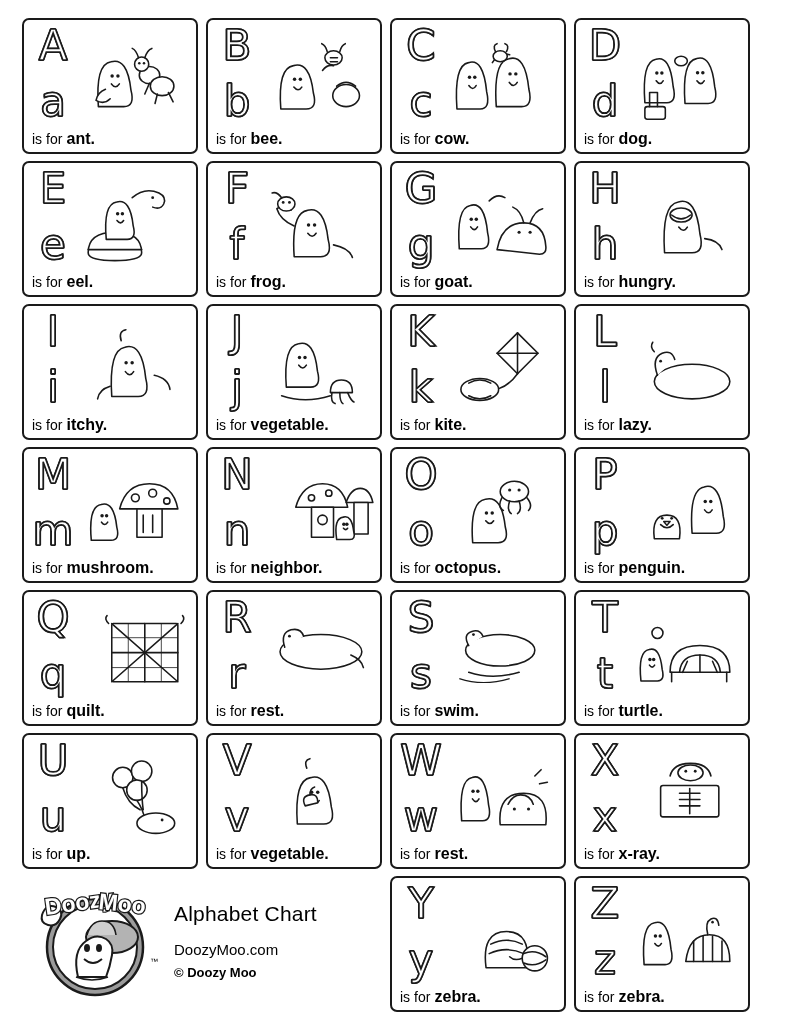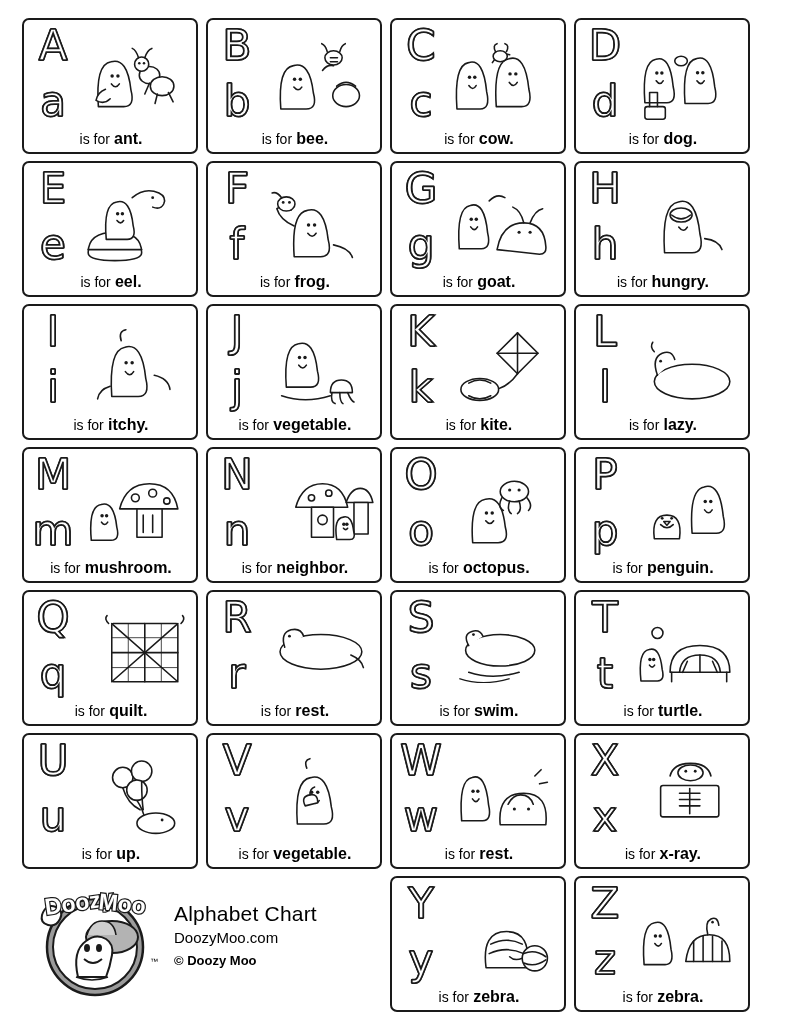--- a/index.html
+++ b/index.html
@@ -76,21 +76,21 @@
   .letter-lower {
     margin-top: 12px;
   }
 
   
   .caption {
     position: absolute;
     left: 8px;
     right: 6px;
     bottom: 4px;
-    text-align: center;
+    text-align: left;
     font-size: 15px;
     line-height: 17px;
     white-space: nowrap;
   }
   .caption .isfor {
     font-family: "Liberation Sans", sans-serif;
     font-size: 14px;
   }
   .caption .word {
     font-weight: bold;
@@ -134,21 +134,21 @@
     width: 215px;
   }
   .footer-title {
     font-size: 21px;
     line-height: 26px;
     letter-spacing: 0.2px;
   }
   .footer-site {
     font-size: 15px;
     line-height: 22px;
-    margin-top: 0;
+    margin-top: 12px;
   }
   .footer-copy {
     font-size: 13px;
     line-height: 20px;
     margin-top: 2px;
     font-weight: bold;
   }
   .tm {
     position: absolute;
     left: 128px;

